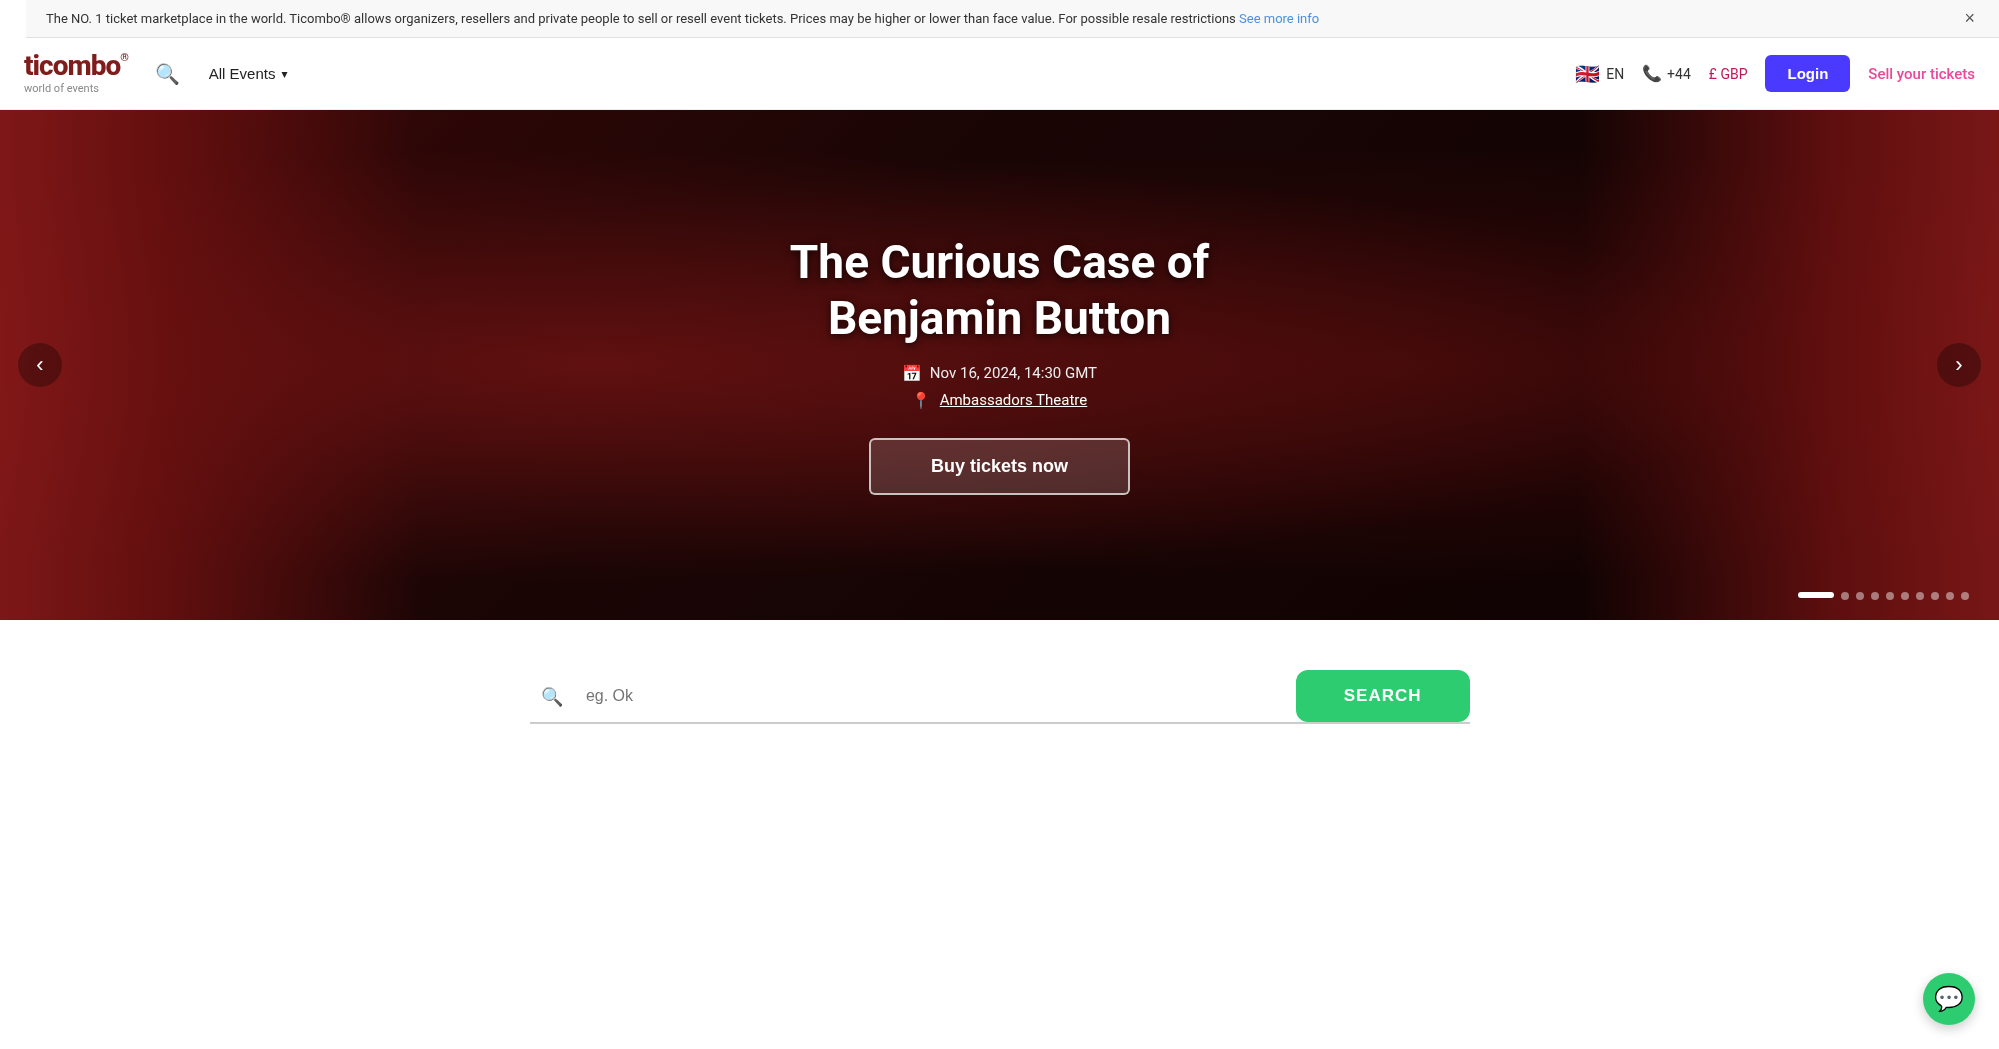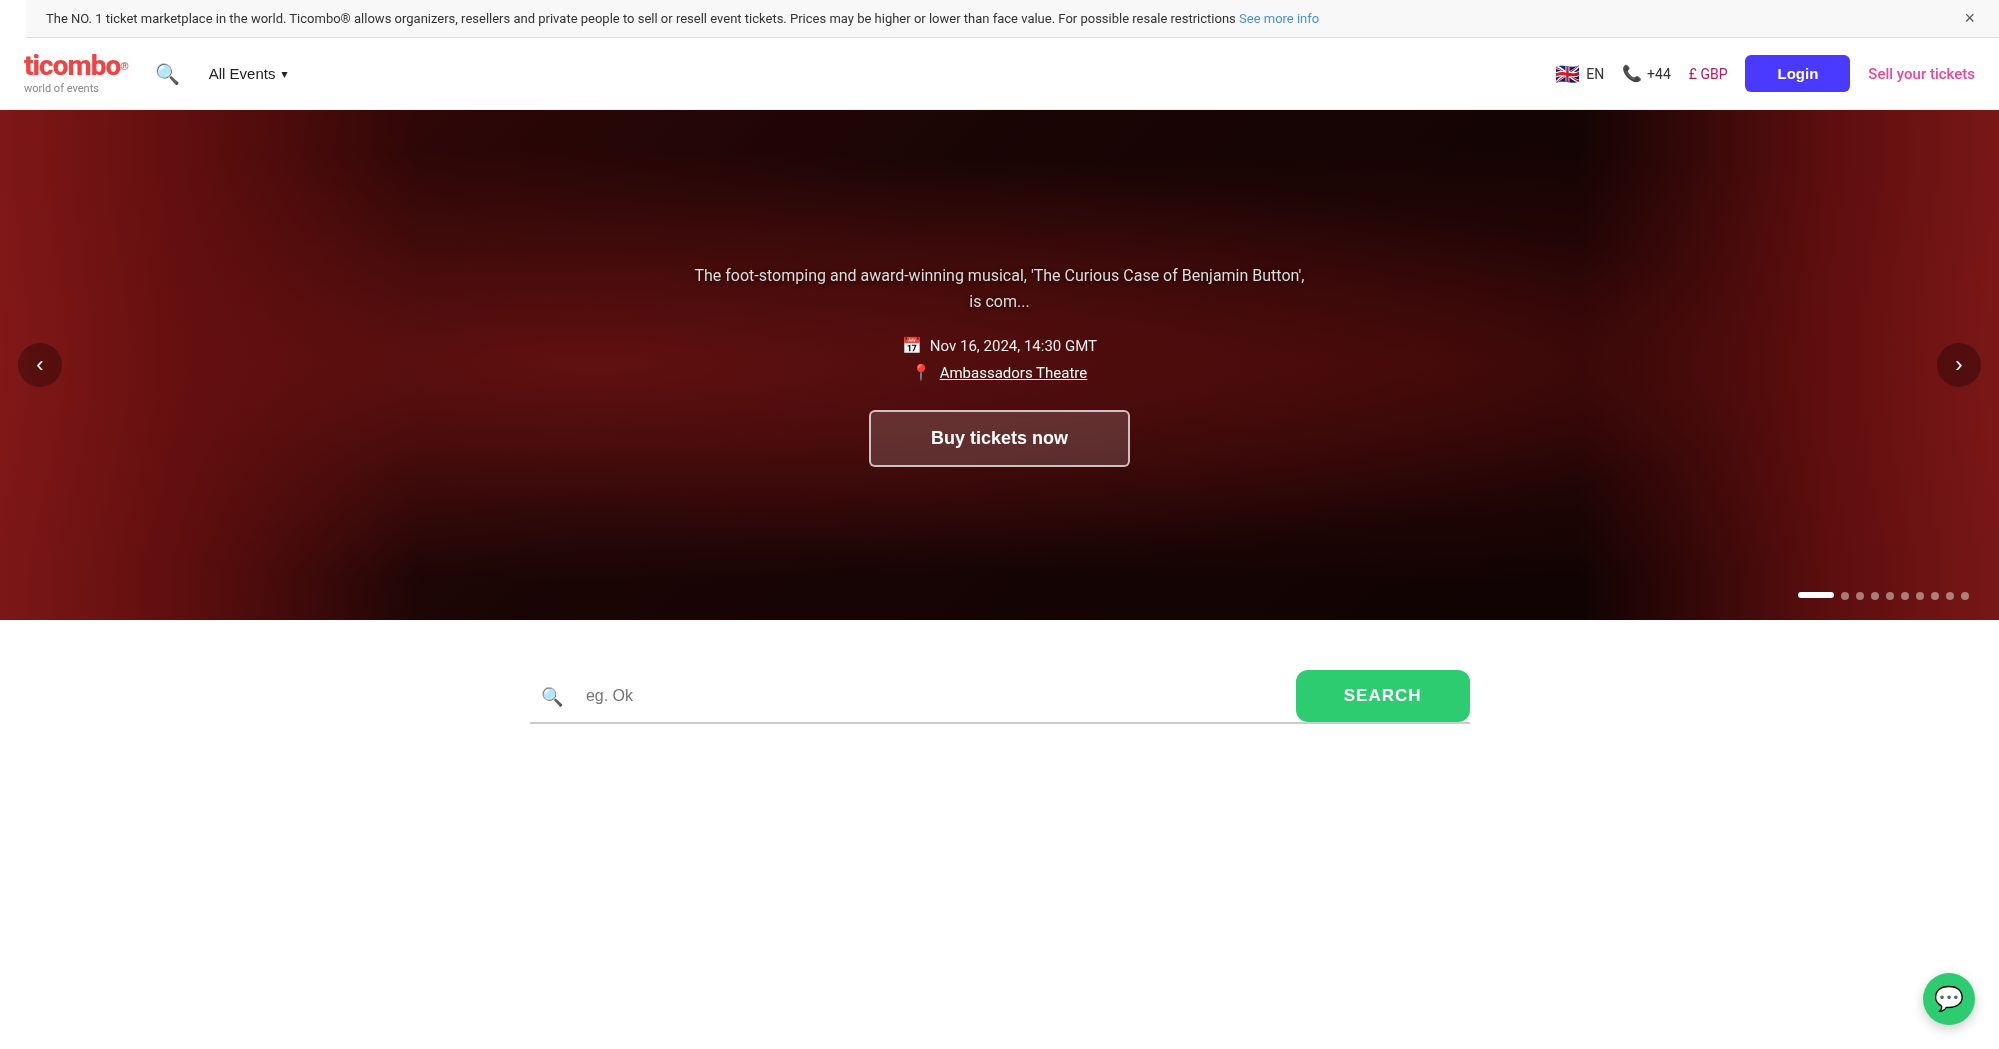--- a/index.html
+++ b/index.html
@@ -33,22 +33,22 @@
       border-bottom: 1px solid #eee;
       background: #fff;
       height: 72px;
     }
     .logo-wrap {
       display: flex; flex-direction: column; align-items: flex-start;
       margin-right: 28px; text-decoration: none;
     }
     .logo-text {
       font-size: 28px; font-weight: 800;
-      color: #ef4444; letter-spacing: -1px; line-height: 1;
-      display: flex; align-items: center;
+      color: #7f1d1d; letter-spacing: -1px; line-height: 1;
+      display: flex; 
     }
     .logo-reg { font-size: 11px; vertical-align: super; }
     .logo-sub { font-size: 11px; color: #888; margin-top: 2px; }
 
     .search-icon-btn {
       background: none; border: none; cursor: pointer;
       font-size: 20px; color: #555; margin-right: 20px;
     }
 
     .nav-events {
@@ -60,21 +60,21 @@
 
     .header-right {
       margin-left: auto; display: flex; align-items: center; gap: 18px;
     }
     .lang-flag { font-size: 20px; }
     .lang-text { font-size: 14px; color: #333; }
     .phone-text { font-size: 14px; color: #333; }
     .currency-text { font-size: 14px; color: #be185d; }
     .login-btn {
       background: #4a3aff; color: #fff; border: none;
-      padding: 10px 32px; border-radius: 6px; font-size: 15px;
+      padding: 10px 22px; border-radius: 6px; font-size: 15px;
       font-weight: 600; cursor: pointer;
     }
     .sell-link { color: #ec4899; text-decoration: none; font-size: 15px; font-weight: 500; }
 
     
     .hero {
       position: relative;
       width: 100%;
       height: 510px;
       overflow: hidden;
@@ -242,21 +242,21 @@
 <section class="hero">
   <div class="hero-bg"></div>
   <div class="hero-curtain-left"></div>
   <div class="hero-curtain-right"></div>
 
   <button class="carousel-arrow carousel-arrow-left">
     <span>‹</span>
   </button>
 
   <div class="hero-content">
-    <p class="hero-desc">The foot-stomping and award-winning musical, 'The Curious Case of Benjamin Button', is com...</p>
+    <h1 class="hero-title">The Curious Case of Benjamin Button</h1>
     <div class="hero-meta">
       <div class="hero-meta-item">
         <span class="icon">📅</span>
         <span>Nov 16, 2024, 14:30 GMT</span>
       </div>
       <div class="hero-meta-item">
         <span class="icon">📍</span>
         <a href="#" class="hero-venue-link">Ambassadors Theatre</a>
       </div>
     </div>

